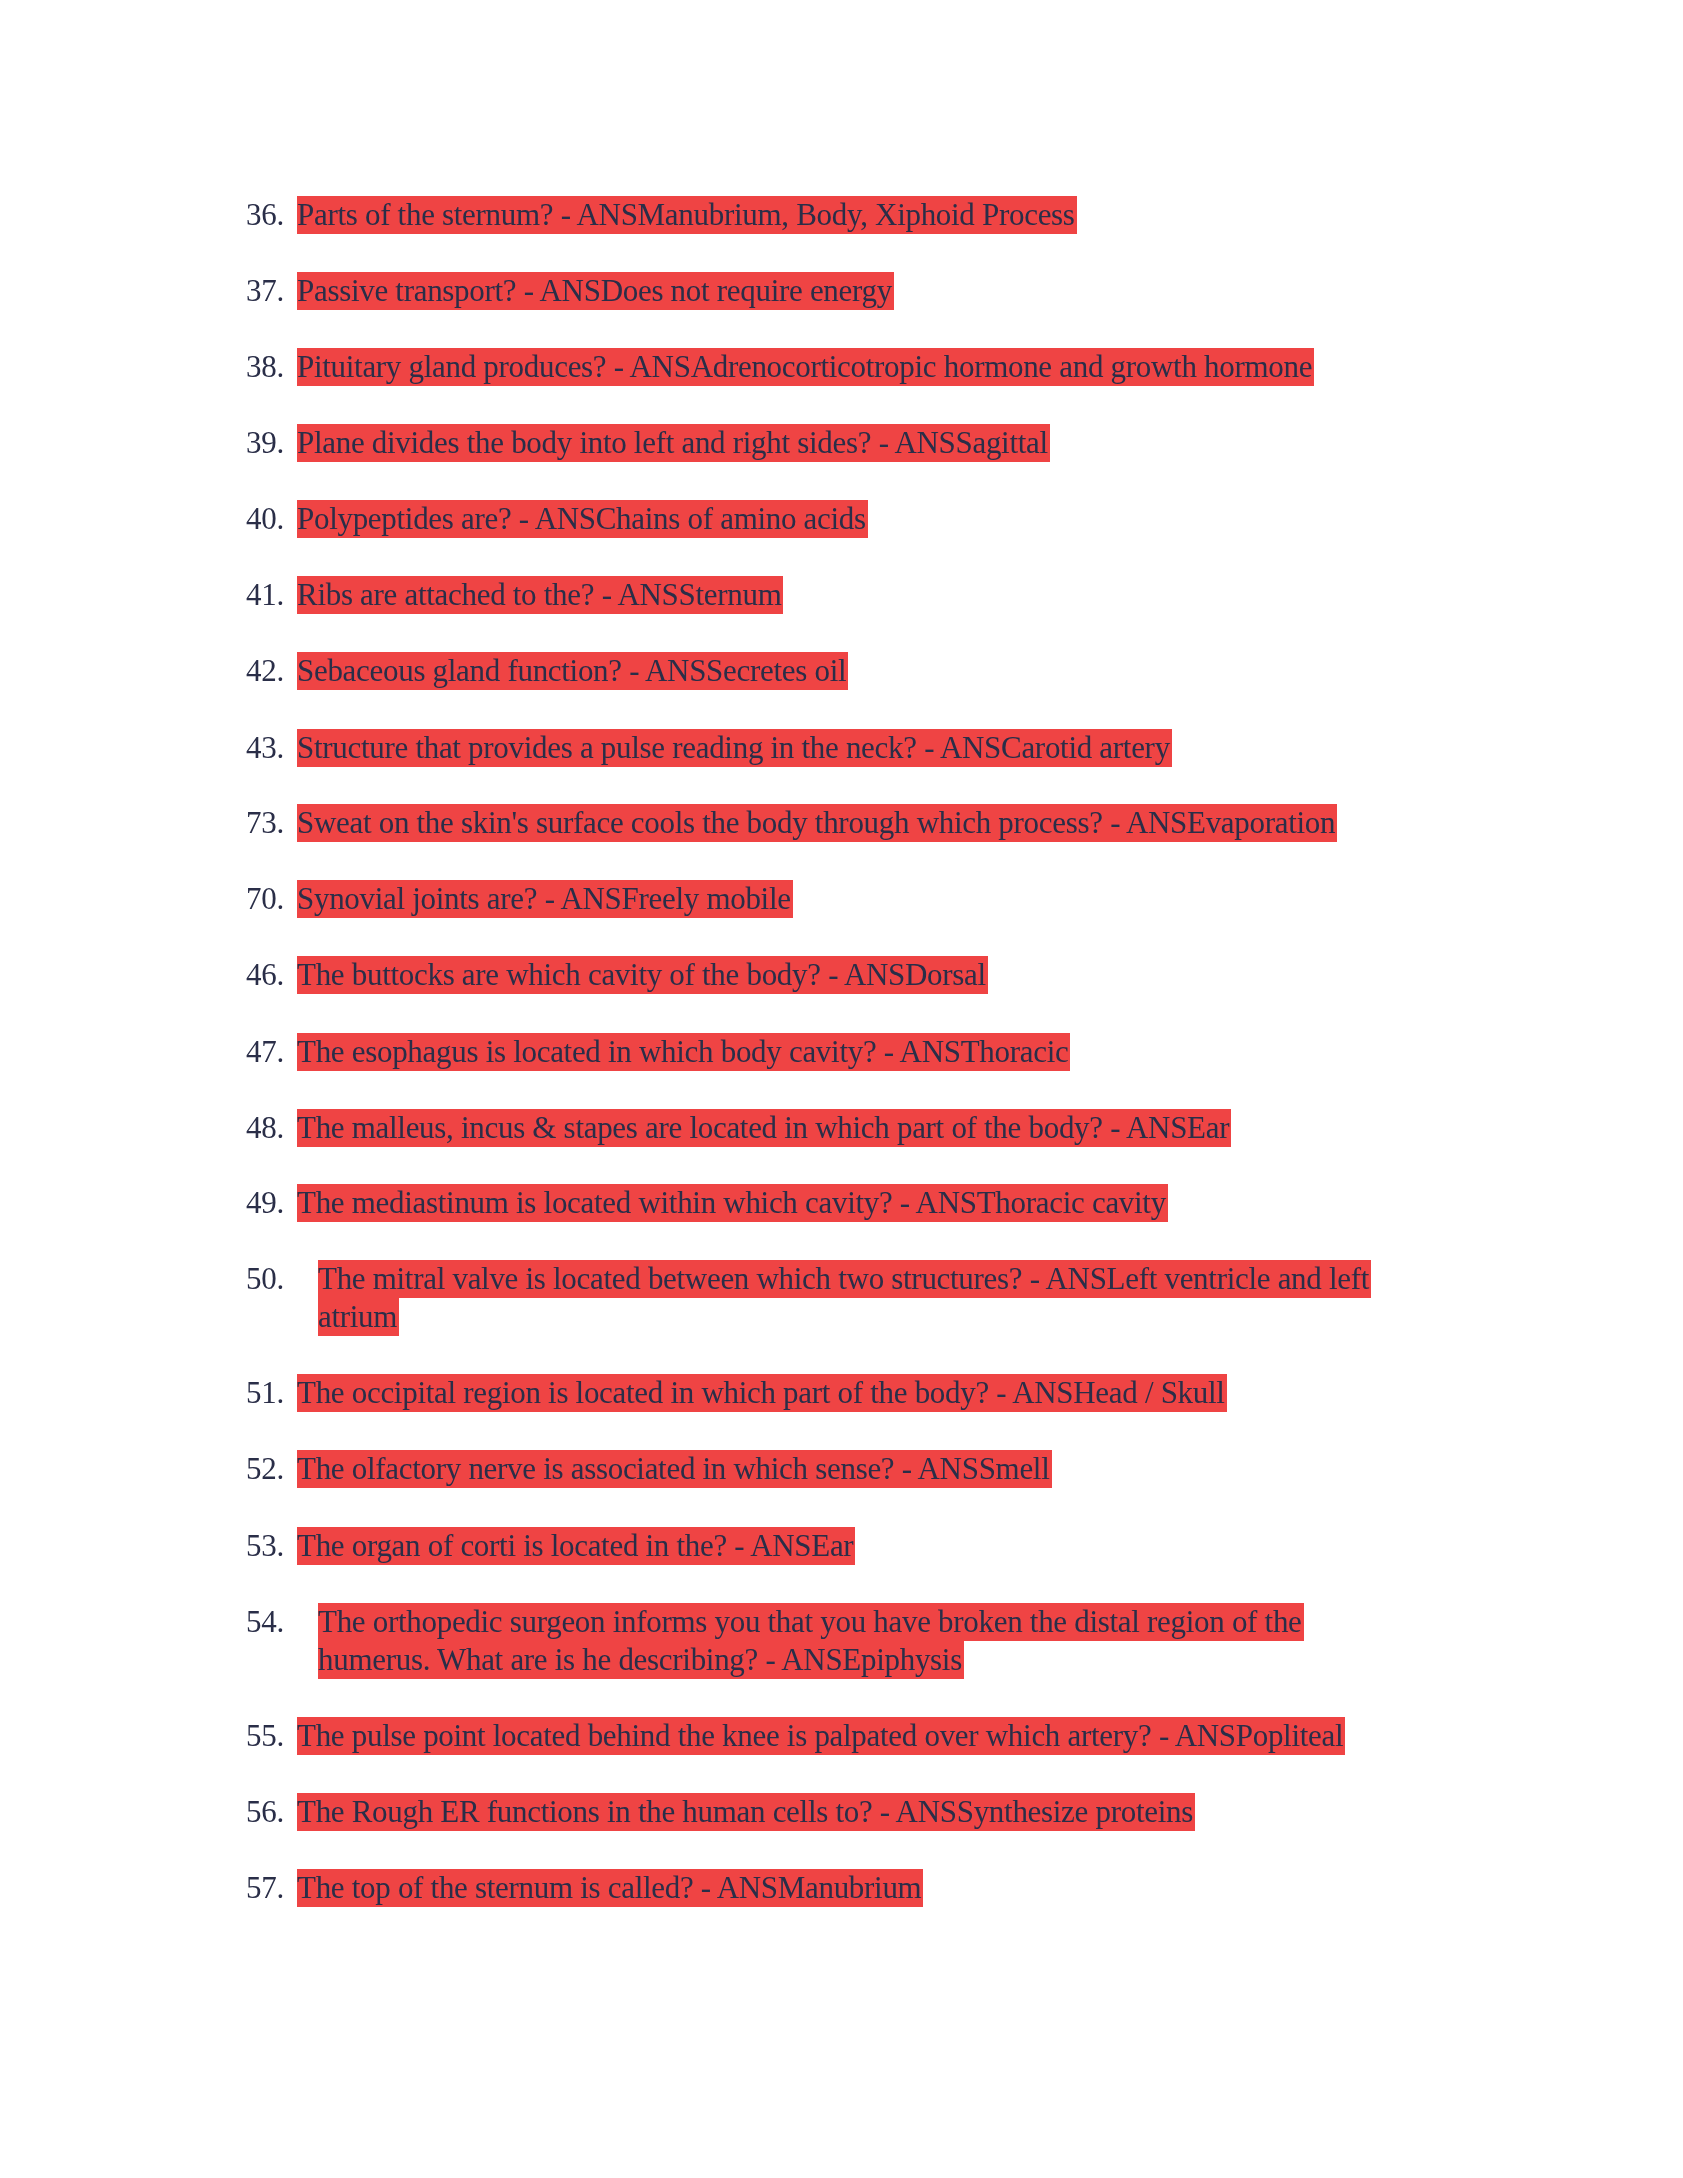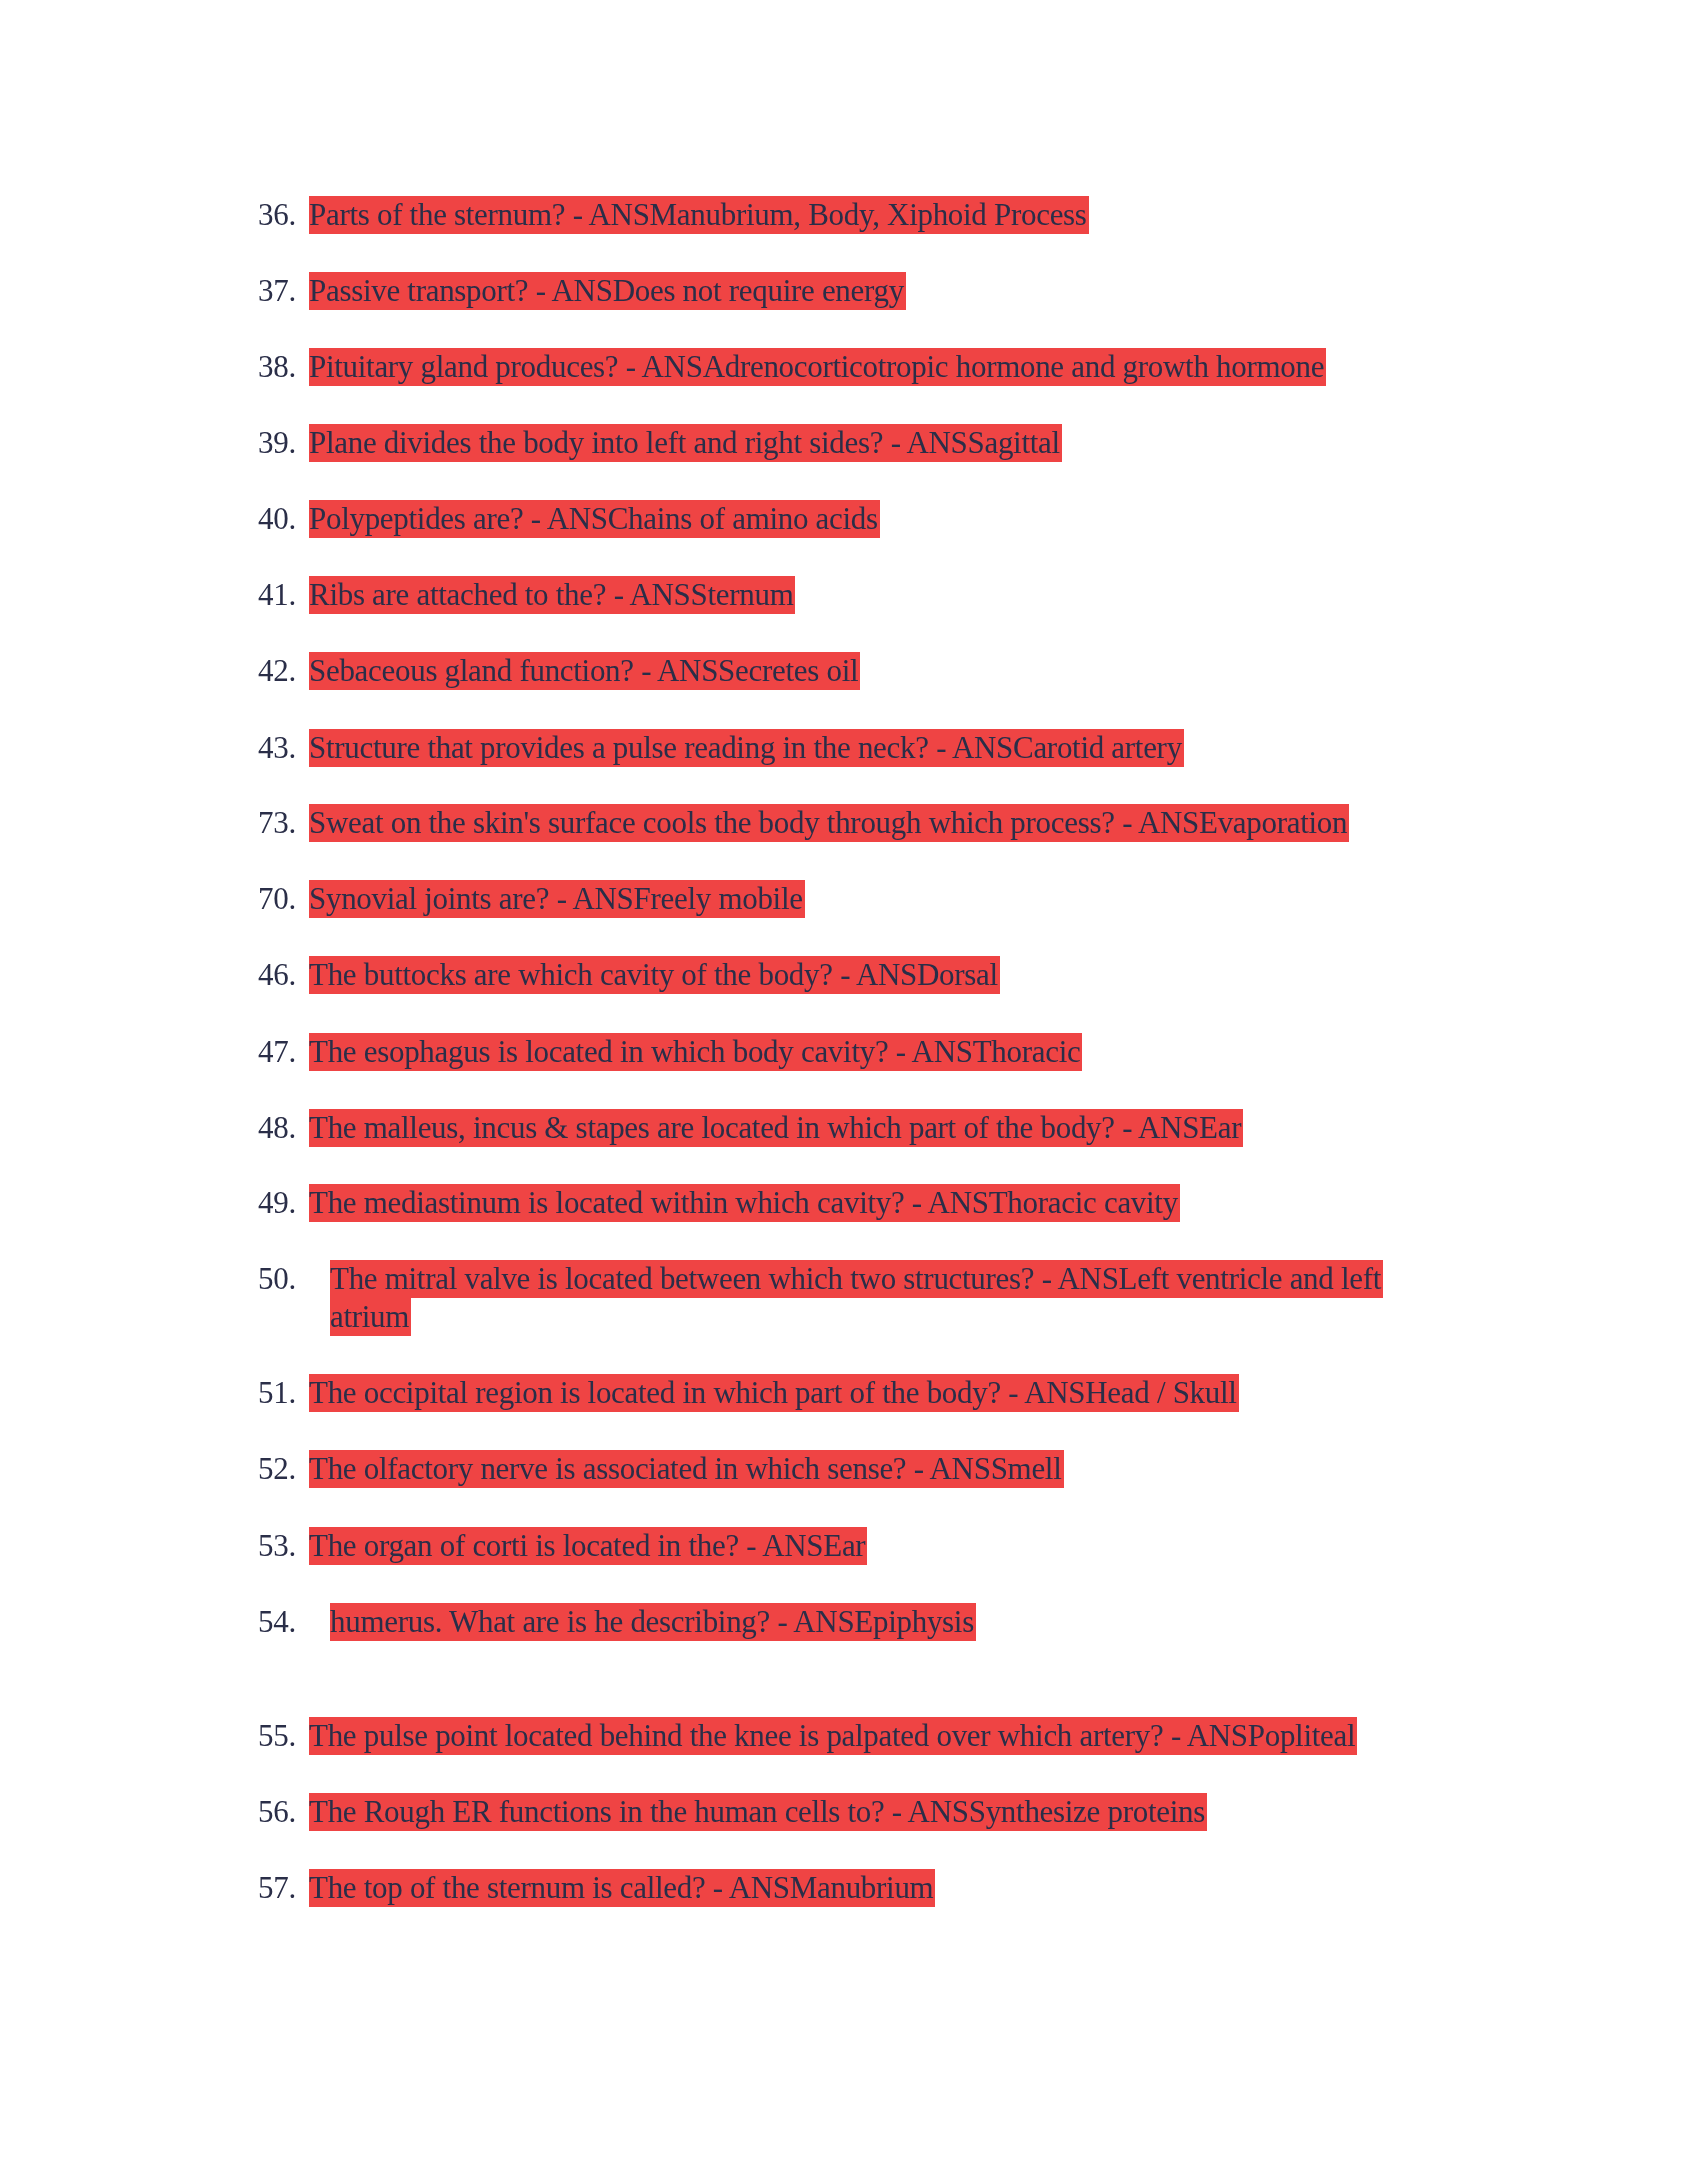--- a/index.html
+++ b/index.html
@@ -1,18 +1,18 @@
 <!DOCTYPE html>
 <html><head>
 <meta charset="utf-8">
 <style>
   html, body { margin: 0; padding: 0; background: #ffffff; }
   body { width: 1683px; height: 2178px; position: relative; overflow: hidden;
          font-family: "Liberation Serif", "DejaVu Serif", serif; color: #2a2e48; }
-  .page { position: absolute; left: 12px; top: 0; width: 1361px; height: 2178px; }
+  .page { position: absolute; left: 0; top: 0; width: 1361px; height: 2178px; }
   .item { position: absolute; left: 246px; font-size: 31px; line-height: 38px; letter-spacing: -0.3px; }
   .num { position: absolute; left: 0; top: 0; width: 51px; }
   .txt { position: absolute; left: 51px; top: 0; white-space: nowrap; }
   .txt span { background: #ef4444; display: inline-block; padding-right: 2px; }
   .line2 { display: block; margin-left: 21px; }
 </style>
 </head>
 <body>
 
 <div class="page">
@@ -88,20 +88,21 @@
       <span class="num">52.</span>
       <div class="txt"><span>The olfactory  nerve is associated  in which  sense? - ANSSmell</span></div>
     </div>
   <div class="item" style="top:1527px">
       <span class="num">53.</span>
       <div class="txt"><span>The organ of corti is located  in the? - ANSEar</span></div>
     </div>
   <div class="item" style="top:1603px">
       <span class="num">54.</span>
       <div class="txt">
+        <span class="line2">The orthopedic  surgeon  informs  you that you have broken the distal  region  of the</span>
         <span class="line2">humerus.  What are is he describing?  - ANSEpiphysis</span>
       </div>
     </div>
   <div class="item" style="top:1717px">
       <span class="num">55.</span>
       <div class="txt"><span>The pulse  point  located behind  the knee is palpated over which  artery? - ANSPopliteal</span></div>
     </div>
   <div class="item" style="top:1793px">
       <span class="num">56.</span>
       <div class="txt"><span>The Rough  ER functions  in the human  cells  to? - ANSSynthesize  proteins</span></div>

